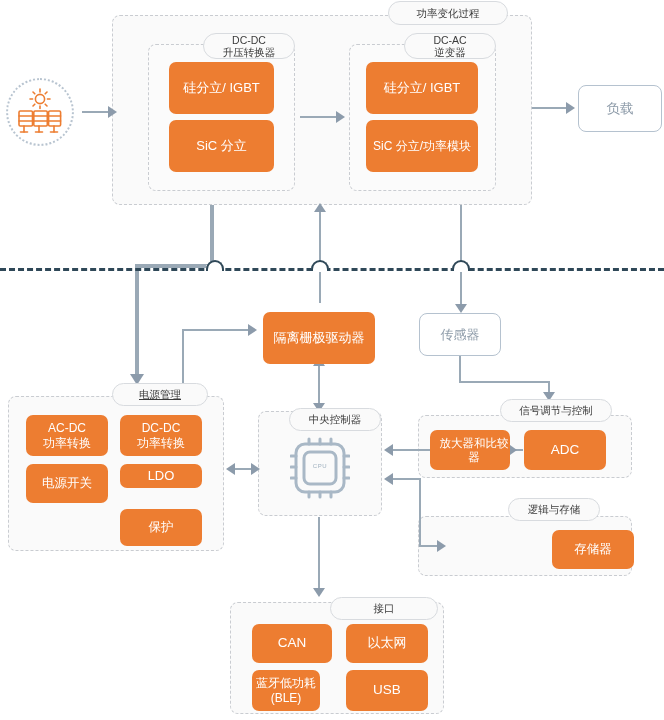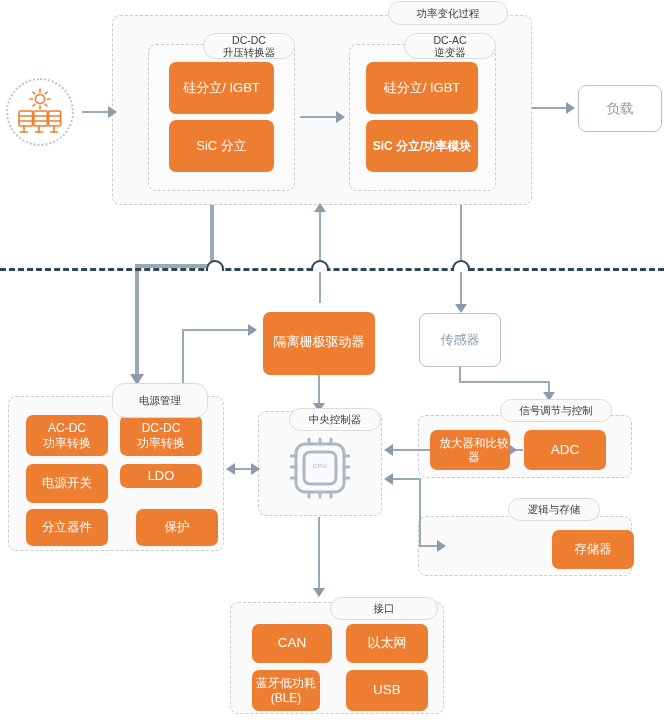--- a/index.html
+++ b/index.html
@@ -163,21 +163,21 @@
   <div class="obox" style="left:169px;top:62px;width:105px;height:52px;">硅分立/ IGBT</div>
   <div class="obox" style="left:169px;top:120px;width:105px;height:52px;">SiC 分立</div>
 
   <div class="ln lnh" style="left:300px;top:116px;width:40px;"></div>
   <div class="ar ar-r" style="left:336px;top:111px;"></div>
 
   <div class="grp plain" style="left:349px;top:44px;width:147px;height:147px;"></div>
   <div class="grp-label" style="left:404px;top:33px;width:92px;height:26px;">DC-AC
 逆变器</div>
   <div class="obox" style="left:366px;top:62px;width:112px;height:52px;">硅分立/ IGBT</div>
-  <div class="obox" style="left:366px;top:120px;width:112px;height:52px;font-size:12px;font-weight:bold;">SiC 分立/功率模块</div>
+  <div class="obox" style="left:366px;top:120px;width:112px;height:52px;font-size:12px;">SiC 分立/功率模块</div>
 
   <div class="ln lnh" style="left:532px;top:107px;width:40px;"></div>
   <div class="ar ar-r" style="left:566px;top:102px;"></div>
   <div class="wbox" style="left:578px;top:85px;width:84px;height:47px;">负载</div>
 
   <div id="divider"></div>
 
   <div class="hop-mask" style="left:206px;top:265px;width:18px;"></div>
   <div class="hop" style="left:206px;top:260px;"></div>
 
@@ -191,46 +191,45 @@
   <div class="ln lnh ln-thick" style="left:135px;top:264px;width:79px;height:4px;"></div>
   <div class="ln lnv ln-thick" style="left:135px;top:264px;width:4px;height:117px;"></div>
   <div class="ar ar-d" style="left:130px;top:374px;border-left-width:7px;border-right-width:7px;border-top-width:11px;"></div>
 
   <div class="ln lnv" style="left:319px;top:205px;height:98px;"></div>
   <div class="ar ar-u" style="left:314px;top:203px;"></div>
 
   <div class="ln lnv" style="left:460px;top:205px;height:105px;"></div>
   <div class="ar ar-d" style="left:455px;top:304px;"></div>
 
-  <div class="obox" style="left:263px;top:312px;width:112px;height:63px;font-family:Liberation Mono, monospace;">隔离栅极驱动器</div>
+  <div class="obox" style="left:263px;top:312px;width:112px;height:52px;">隔离栅极驱动器</div>
 
   <div class="ln lnv" style="left:182px;top:329px;height:60px;"></div>
   <div class="ln lnh" style="left:182px;top:329px;width:70px;"></div>
   <div class="ar ar-r" style="left:248px;top:324px;"></div>
 
   <div class="ln lnv" style="left:318px;top:360px;height:50px;"></div>
   <div class="ar ar-u" style="left:313px;top:357px;"></div>
   <div class="ar ar-d" style="left:313px;top:403px;"></div>
 
-  <div class="wbox" style="left:419px;top:313px;width:82px;height:54px;font-size:13px;">传感器</div>
+  <div class="wbox" style="left:419px;top:313px;width:82px;height:43px;font-size:13px;">传感器</div>
   <div class="ln lnv" style="left:459px;top:355px;height:28px;"></div>
   <div class="ln lnh" style="left:459px;top:381px;width:91px;"></div>
   <div class="ln lnv" style="left:548px;top:381px;height:16px;"></div>
   <div class="ar ar-d" style="left:543px;top:392px;"></div>
 
   <div class="grp" style="left:8px;top:396px;width:216px;height:155px;"></div>
-  <div class="grp-label" style="left:112px;top:383px;width:96px;height:35px;">电源管理</div>
+  <div class="grp-label" style="left:112px;top:383px;width:96px;height:23px;text-decoration:underline;">电源管理</div>
   <div class="obox" style="left:26px;top:415px;width:82px;height:41px;font-size:12px;">AC-DC
 功率转换</div>
   <div class="obox" style="left:120px;top:415px;width:82px;height:41px;font-size:12px;">DC-DC
 功率转换</div>
   <div class="obox" style="left:26px;top:464px;width:82px;height:39px;font-size:12.5px;">电源开关</div>
   <div class="obox" style="left:120px;top:464px;width:82px;height:24px;font-size:13px;">LDO</div>
-  <div class="obox" style="left:26px;top:509px;width:82px;height:37px;font-size:12.5px;">分立器件</div>
-  <div class="obox" style="left:136px;top:509px;width:82px;height:37px;font-size:12.5px;">保护</div>
+  <div class="obox" style="left:120px;top:509px;width:82px;height:37px;font-size:12.5px;">保护</div>
 
   <div class="ln lnh" style="left:231px;top:468px;width:27px;"></div>
   <div class="ar ar-l" style="left:226px;top:463px;"></div>
   <div class="ar ar-r" style="left:251px;top:463px;"></div>
 
   <div class="grp" style="left:258px;top:411px;width:124px;height:105px;"></div>
   <div class="grp-label" style="left:289px;top:408px;width:92px;height:23px;">中央控制器</div>
   <div id="cpuicon">
     <svg width="60" height="62" viewBox="0 0 60 62" fill="none" stroke="#a9b8c6" stroke-width="3" stroke-linecap="round" stroke-linejoin="round">
       <rect x="14" y="15" width="32" height="32" rx="6"></rect>

